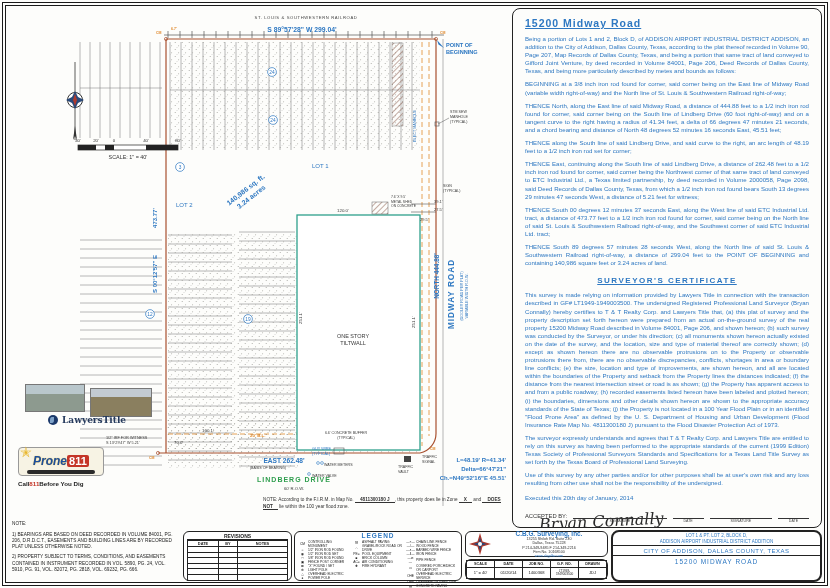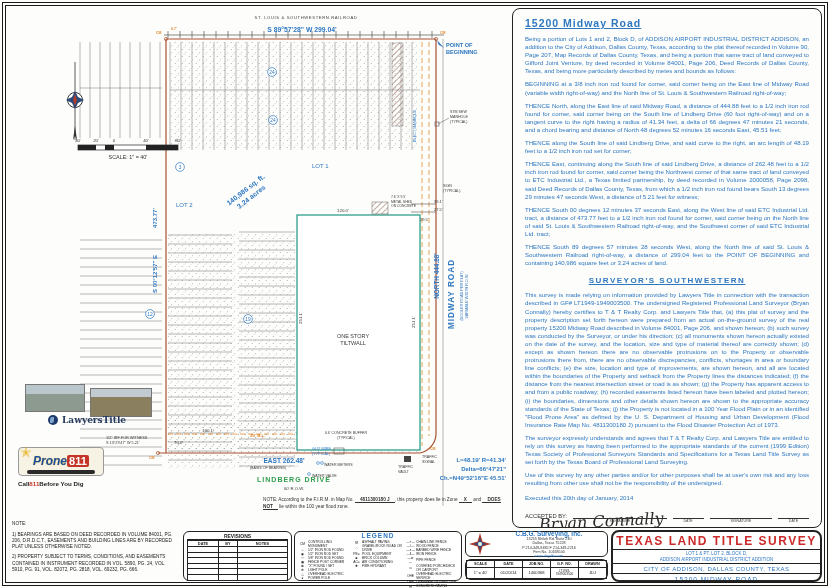--- a/index.html
+++ b/index.html
@@ -417,21 +417,21 @@
   <div id="panel">
     <h1>15200 Midway Road</h1>
     <p>Being a portion of Lots 1 and 2, Block D, of ADDISON AIRPORT INDUSTRIAL DISTRICT ADDISON, an addition to the City of Addison, Dallas County, Texas, according to the plat thereof recorded in Volume 90, Page 207, Map Records of Dallas County, Texas, and being a portion that same tract of land conveyed to Gifford Joint Venture, by deed recorded in Volume 84001, Page 206, Deed Records of Dallas County, Texas, and being more particularly described by metes and bounds as follows:</p>
     <p>BEGINNING at a 3/8 inch iron rod found for corner, said corner being on the East line of Midway Road (variable width right-of-way) and the North line of St. Louis &amp; Southwestern Railroad right-of-way;</p>
     <p>THENCE North, along the East line of said Midway Road, a distance of 444.88 feet to a 1/2 inch iron rod found for corner, said corner being on the South line of Lindberg Drive (60 foot right-of-way) and on a tangent curve to the right having a radius of 41.34 feet, a delta of 66 degrees 47 minutes 21 seconds, and a chord bearing and distance of North 48 degrees 52 minutes 16 seconds East, 45.51 feet;</p>
     <p>THENCE along the South line of said Lindberg Drive, and said curve to the right, an arc length of 48.19 feet to a 1/2 inch iron rod set for corner;</p>
     <p>THENCE East, continuing along the South line of said Lindberg Drive, a distance of 262.48 feet to a 1/2 inch iron rod found for corner, said corner being the Northwest corner of that same tract of land conveyed to ETC Industrial Ltd., a Texas limited partnership, by deed recorded in Volume 2000058, Page 2098, said Deed Records of Dallas County, Texas, from which a 1/2 inch iron rod found bears South 13 degrees 29 minutes 47 seconds West, a distance of 5.21 feet for witness;</p>
     <p>THENCE South 00 degrees 12 minutes 37 seconds East, along the West line of said ETC Industrial Ltd. tract, a distance of 473.77 feet to a 1/2 inch iron rod found for corner, said corner being on the North line of said St. Louis &amp; Southwestern Railroad right-of-way, and the Southwest corner of said ETC Industrial Ltd. tract;</p>
     <p>THENCE South 89 degrees 57 minutes 28 seconds West, along the North line of said St. Louis &amp; Southwestern Railroad right-of-way, a distance of 299.04 feet to the POINT OF BEGINNING and containing 140,986 square feet or 3.24 acres of land.</p>
 
-    <div class="cert-head">SURVEYOR'S  SOUTHWESTERN</div>
+    <div class="cert-head">SURVEYOR'S  CERTIFICATE</div>
     <p>This survey is made relying on information provided by Lawyers Title in connection with the transaction described in GF# LT1949-1949003500. The undersigned Registered Professional Land Surveyor (Bryan Connally) hereby certifies to T &amp; T Realty Corp. and Lawyers Title that, (a) this plat of survey and the property description set forth hereon were prepared from an actual on-the-ground survey of the real property 15200 Midway Road described in Volume 84001, Page 206, and shown hereon; (b) such survey was conducted by the Surveyor, or under his direction; (c) all monuments shown hereon actually existed on the date of the survey, and the location, size and type of material thereof are correctly shown; (d) except as shown hereon there are no observable protrusions on to the Property or observable protrusions there from, there are no observable discrepancies, conflicts, shortages in area or boundary line conflicts; (e) the size, location and type of improvements, are shown hereon, and all are located within the boundaries of the Property and setback from the Property lines the distances indicated; (f) the distance from the nearest intersection street or road is as shown; (g) the Property has apparent access to and from a public roadway; (h) recorded easements listed hereon have been labeled and plotted hereon; (i) the boundaries, dimensions and other details shown hereon are shown to the appropriate accuracy standards of the State of Texas; (j) the Property is not located in a 100 Year Flood Plain or in an identified "Flood Prone Area" as defined by the U. S. Department of Housing and Urban Development (Flood Insurance Rate Map No. 4811300180 J) pursuant to the Flood Disaster Protection Act of 1973.</p>
     <p>The surveyor expressly understands and agrees that T &amp; T Realty Corp. and Lawyers Title are entitled to rely on this survey as having been performed to the appropriate standards of the current (1999 Edition) Texas Society of Professional Surveyors Standards and Specifications for a Texas Land Title Survey as set forth by the Texas Board of Professional Land Surveying.</p>
     <p>Use of this survey by any other parties and/or for other purposes shall be at user's own risk and any loss resulting from other use shall not be the responsibility of the undersigned.</p>
     <p style="margin-top:6px;">Executed this 20th day of January, 2014</p>
 
     <div class="sigwrap">
       <span class="sig">Bryan Connally</span>
     </div>
 
     <div id="accepted">
@@ -641,21 +641,20 @@
         <td>01/20/14</td>
         <td>1400368</td>
         <td style="font-size:3.1px;">LT1949-1949003500</td>
         <td>JDJ</td>
       </tr>
     </tbody>
       </table>
   </div>
 
   <div id="titlebox" class="box">
-    <div class="trow" id="tmain">TEXAS  LAND  TITLE  SURVEY</div>
     <div class="trow" id="tlot">
       <div>LOT 1 &amp; PT. LOT 2, BLOCK D,</div>
       <div>ADDISON AIRPORT INDUSTRIAL DISTRICT ADDITION</div>
     </div>
     <div class="trow" id="tcity">CITY OF ADDISON, DALLAS COUNTY, TEXAS</div>
     <div class="trow" id="taddr">15200 MIDWAY ROAD</div>
   </div>
 </div>
 
 </body></html>

